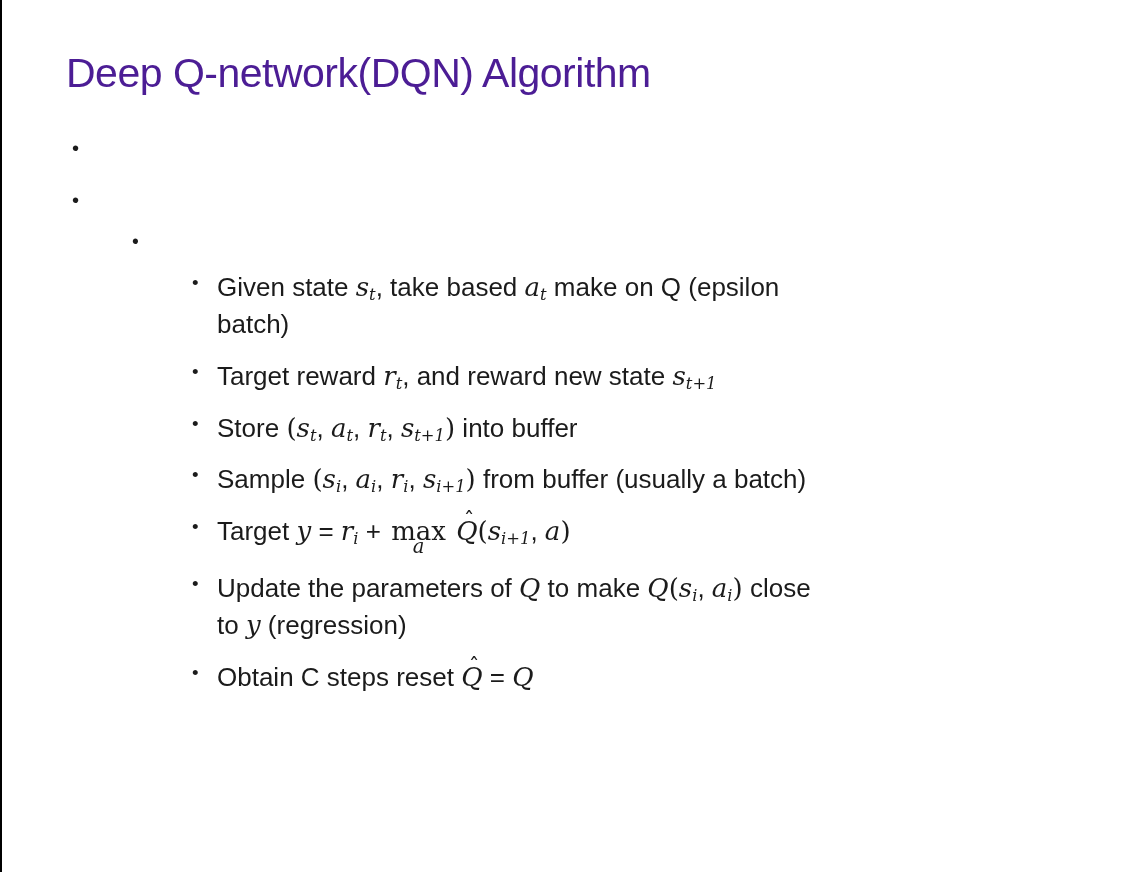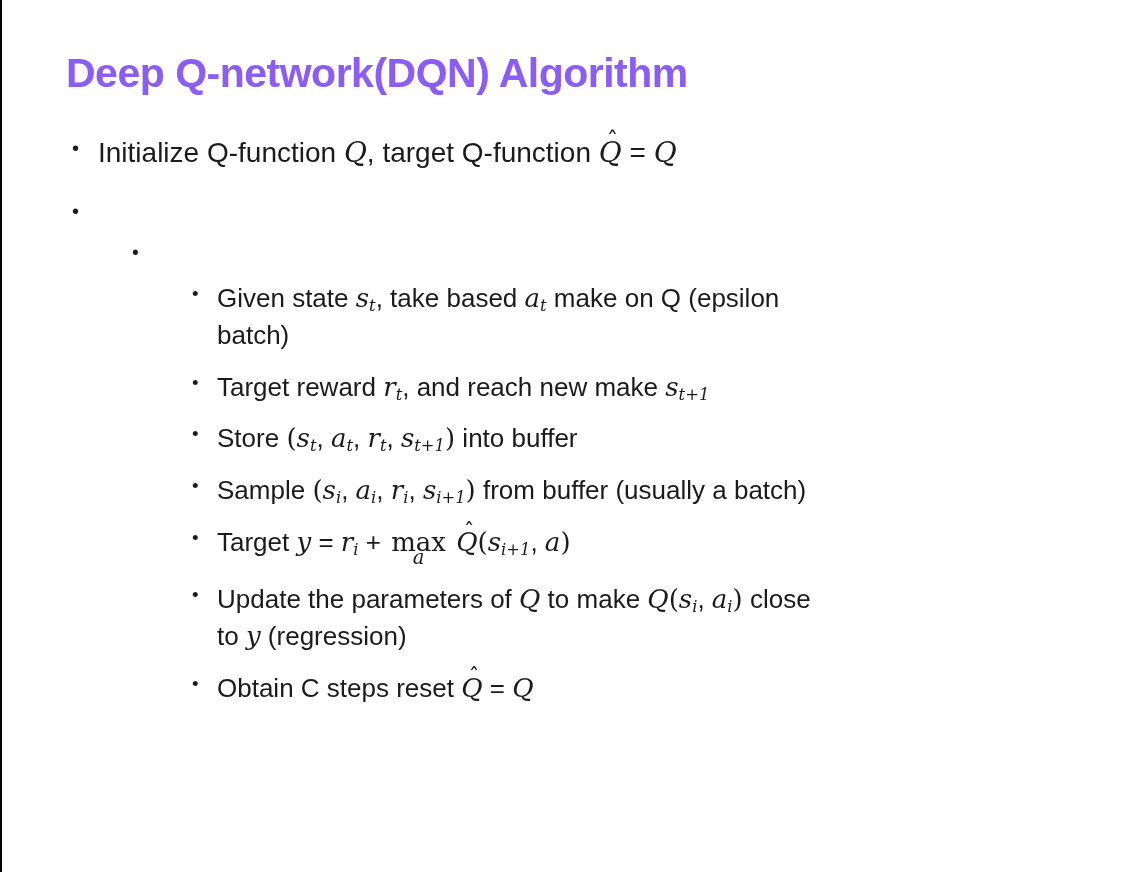--- a/index.html
+++ b/index.html
@@ -7,21 +7,21 @@
     width:1124px;height:872px;overflow:hidden;
     font-family:"Liberation Sans",sans-serif;color:#1b1b1b;
   }
   .slide{
     position:relative;box-sizing:border-box;
     width:1124px;height:872px;background:#ffffff;
     border-left:2px solid #000000;
   }
   .title{
     padding:50px 40px 0 64px;
-    font-size:41px;font-weight:bold;color:#8b5cf6;
+    font-size:41px;font-weight:normal;color:#4c1d95;
     letter-spacing:-0.5px;line-height:1.15;
   }
   .blist{margin-top:36px;}
   .bullet{display:flex;align-items:flex-start;white-space:nowrap;}
   .bullet .dot{flex:0 0 auto;font-size:0.72em;line-height:inherit;transform:translateY(0.06em);}
   .b1{padding-left:70px;font-size:28px;line-height:1.40;margin-top:24px;}
   .b1 .dot{width:26px;}
   .b2{padding-left:130px;font-size:27px;line-height:1.40;margin-top:13px;}
   .b2 .dot{width:25px;}
   .b3{padding-left:190px;font-size:26px;line-height:1.42;margin-top:15px;}
@@ -45,35 +45,34 @@
   }
 </style>
 </head>
 <body>
 
 <div class="slide">
   <div class="title">Deep Q-network(DQN) Algorithm</div>
   <div class="blist">
       <div class="bullet b1">
         <span class="dot">•</span>
-        <span class="content"><span class="txt">Initialize Q-function </span><span class="mvar">Q</span><span class="txt">, target Q-function </span><span class="hat">Q</span><span class="txt"> = </span><span class="mvar">Q</span></span>
       </div>
       <div class="bullet b1">
         <span class="dot">•</span>
       </div>
       <div class="bullet b2">
         <span class="dot">•</span>
       </div>
       <div class="bullet b3">
         <span class="dot">•</span>
         <span class="content"><span class="txt">Given state </span><span class="mvar">s<sub>t</sub></span><span class="txt">, take based </span><span class="mvar">a<sub>t</sub></span><span class="txt"> make on Q (epsilon</span><br><span class="txt">batch)</span></span>
       </div>
       <div class="bullet b3">
         <span class="dot">•</span>
-        <span class="content"><span class="txt">Target reward </span><span class="mvar">r<sub>t</sub></span><span class="txt">, and reach new make </span><span class="mvar">s<sub>t+1</sub></span></span>
+        <span class="content"><span class="txt">Target reward </span><span class="mvar">r<sub>t</sub></span><span class="txt">, and reward new state </span><span class="mvar">s<sub>t+1</sub></span></span>
       </div>
       <div class="bullet b3">
         <span class="dot">•</span>
         <span class="content"><span class="txt">Store </span><span class="mparen">(</span><span class="mvar">s<sub>t</sub></span><span class="txt">, </span><span class="mvar">a<sub>t</sub></span><span class="txt">, </span><span class="mvar">r<sub>t</sub></span><span class="txt">, </span><span class="mvar">s<sub>t+1</sub></span><span class="mparen">)</span><span class="txt"> into buffer</span></span>
       </div>
       <div class="bullet b3">
         <span class="dot">•</span>
         <span class="content"><span class="txt">Sample </span><span class="mparen">(</span><span class="mvar">s<sub>i</sub></span><span class="txt">, </span><span class="mvar">a<sub>i</sub></span><span class="txt">, </span><span class="mvar">r<sub>i</sub></span><span class="txt">, </span><span class="mvar">s<sub>i+1</sub></span><span class="mparen">)</span><span class="txt"> from buffer (usually a batch)</span></span>
       </div>
       <div class="bullet b3 has-underop">

